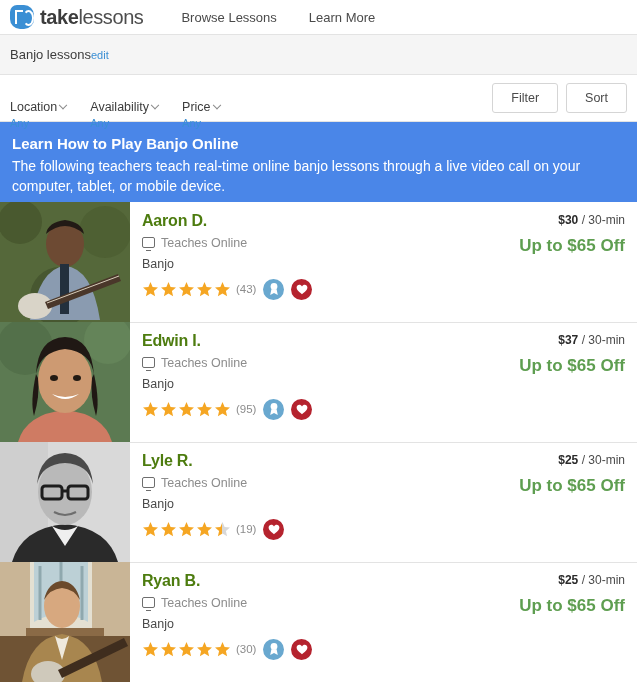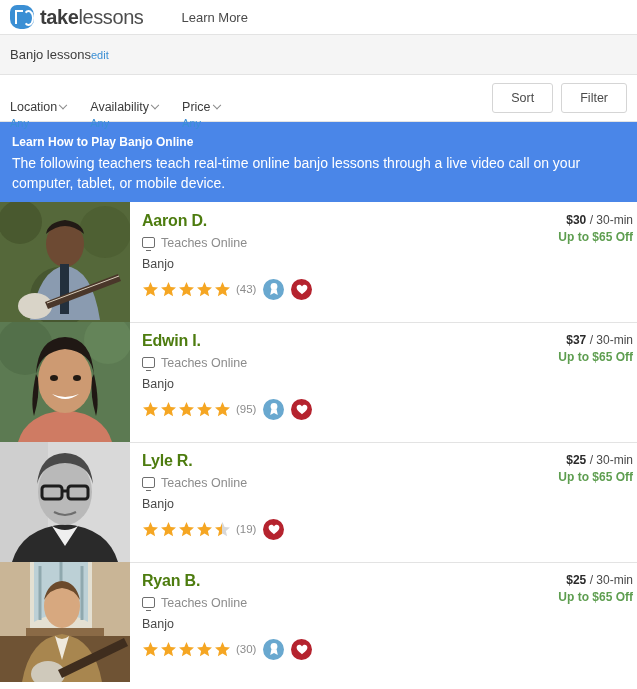--- a/index.html
+++ b/index.html
@@ -115,21 +115,21 @@
     font-family: inherit;
   }
 
   
   .banner {
     background: #4a86e8;
     color: #ffffff;
     padding: 13px 12px 14px 12px;
     height: 80px;
   }
-  .banner-title { font-size: 12px; font-weight: bold; margin-bottom: 4px; }
+  .banner-title { font-size: 15px; font-weight: bold; margin-bottom: 4px; }
   .banner-text { font-size: 14px; line-height: 1.45; }
 
   
   .listing {
     display: flex;
     height: 120px;
     position: relative;
     background: #fff;
   }
   .listing + .listing .info:before,
@@ -198,38 +198,39 @@
     flex: none;
     cursor: pointer;
   }
   .badge-blue { background: #69a8cf; }
   .badge-red  { background: #b5232e; }
 
   .price-col {
     width: 175px;
     flex: none;
     text-align: right;
-    padding: 11px 4px 0 0;
+    padding: 11px 12px 0 0;
   }
   .price-line { font-size: 12px; color: #4a4a4a; white-space: nowrap; }
   .price-line b { color: #2b2b2b; font-weight: bold; }
   .discount {
-    font-size: 12px; font-weight: bold; color: #5e9e50;
-    margin-top: 3px; white-space: nowrap;
+    font-size: 17px; font-weight: bold; color: #5e9e50;
+    margin-top: 9px; white-space: nowrap;
   }
 </style>
 </head>
 <body>
 
 <div class="header">
   <div class="logo-wrap">
     <div class="logo-mark"></div>
     <div class="logo-text"><b>take</b><span>lessons</span></div>
   </div>
   <div class="nav">
+    <a class="nav-item">Browse Lessons</a>
     <a class="nav-item">Learn More</a>
   </div>
 </div>
 
 <div class="subject-bar">
   <span>Banjo lessons</span>
   <a class="edit-link">edit</a>
 </div>
 
 <div class="filter-bar">
@@ -239,22 +240,22 @@
   </div>
   <div class="filter-group">
     <div class="filter-label"><span>Availability</span><span class="caret"></span></div>
     <div class="filter-value">Any</div>
   </div>
   <div class="filter-group">
     <div class="filter-label"><span>Price</span><span class="caret"></span></div>
     <div class="filter-value">Any</div>
   </div>
   <div class="filter-actions">
+    <button class="btn-outline">Filter</button>
     <button class="btn-outline">Sort</button>
-    <button class="btn-outline">Filter</button>
   </div>
 </div>
 
 <div class="banner">
   <div class="banner-title">Learn How to Play Banjo Online</div>
   <div class="banner-text">The following teachers teach real-time online banjo lessons through a live video call on your computer, tablet, or mobile device.</div>
 </div>
 
 <div id="listings">
     <div class="listing">

